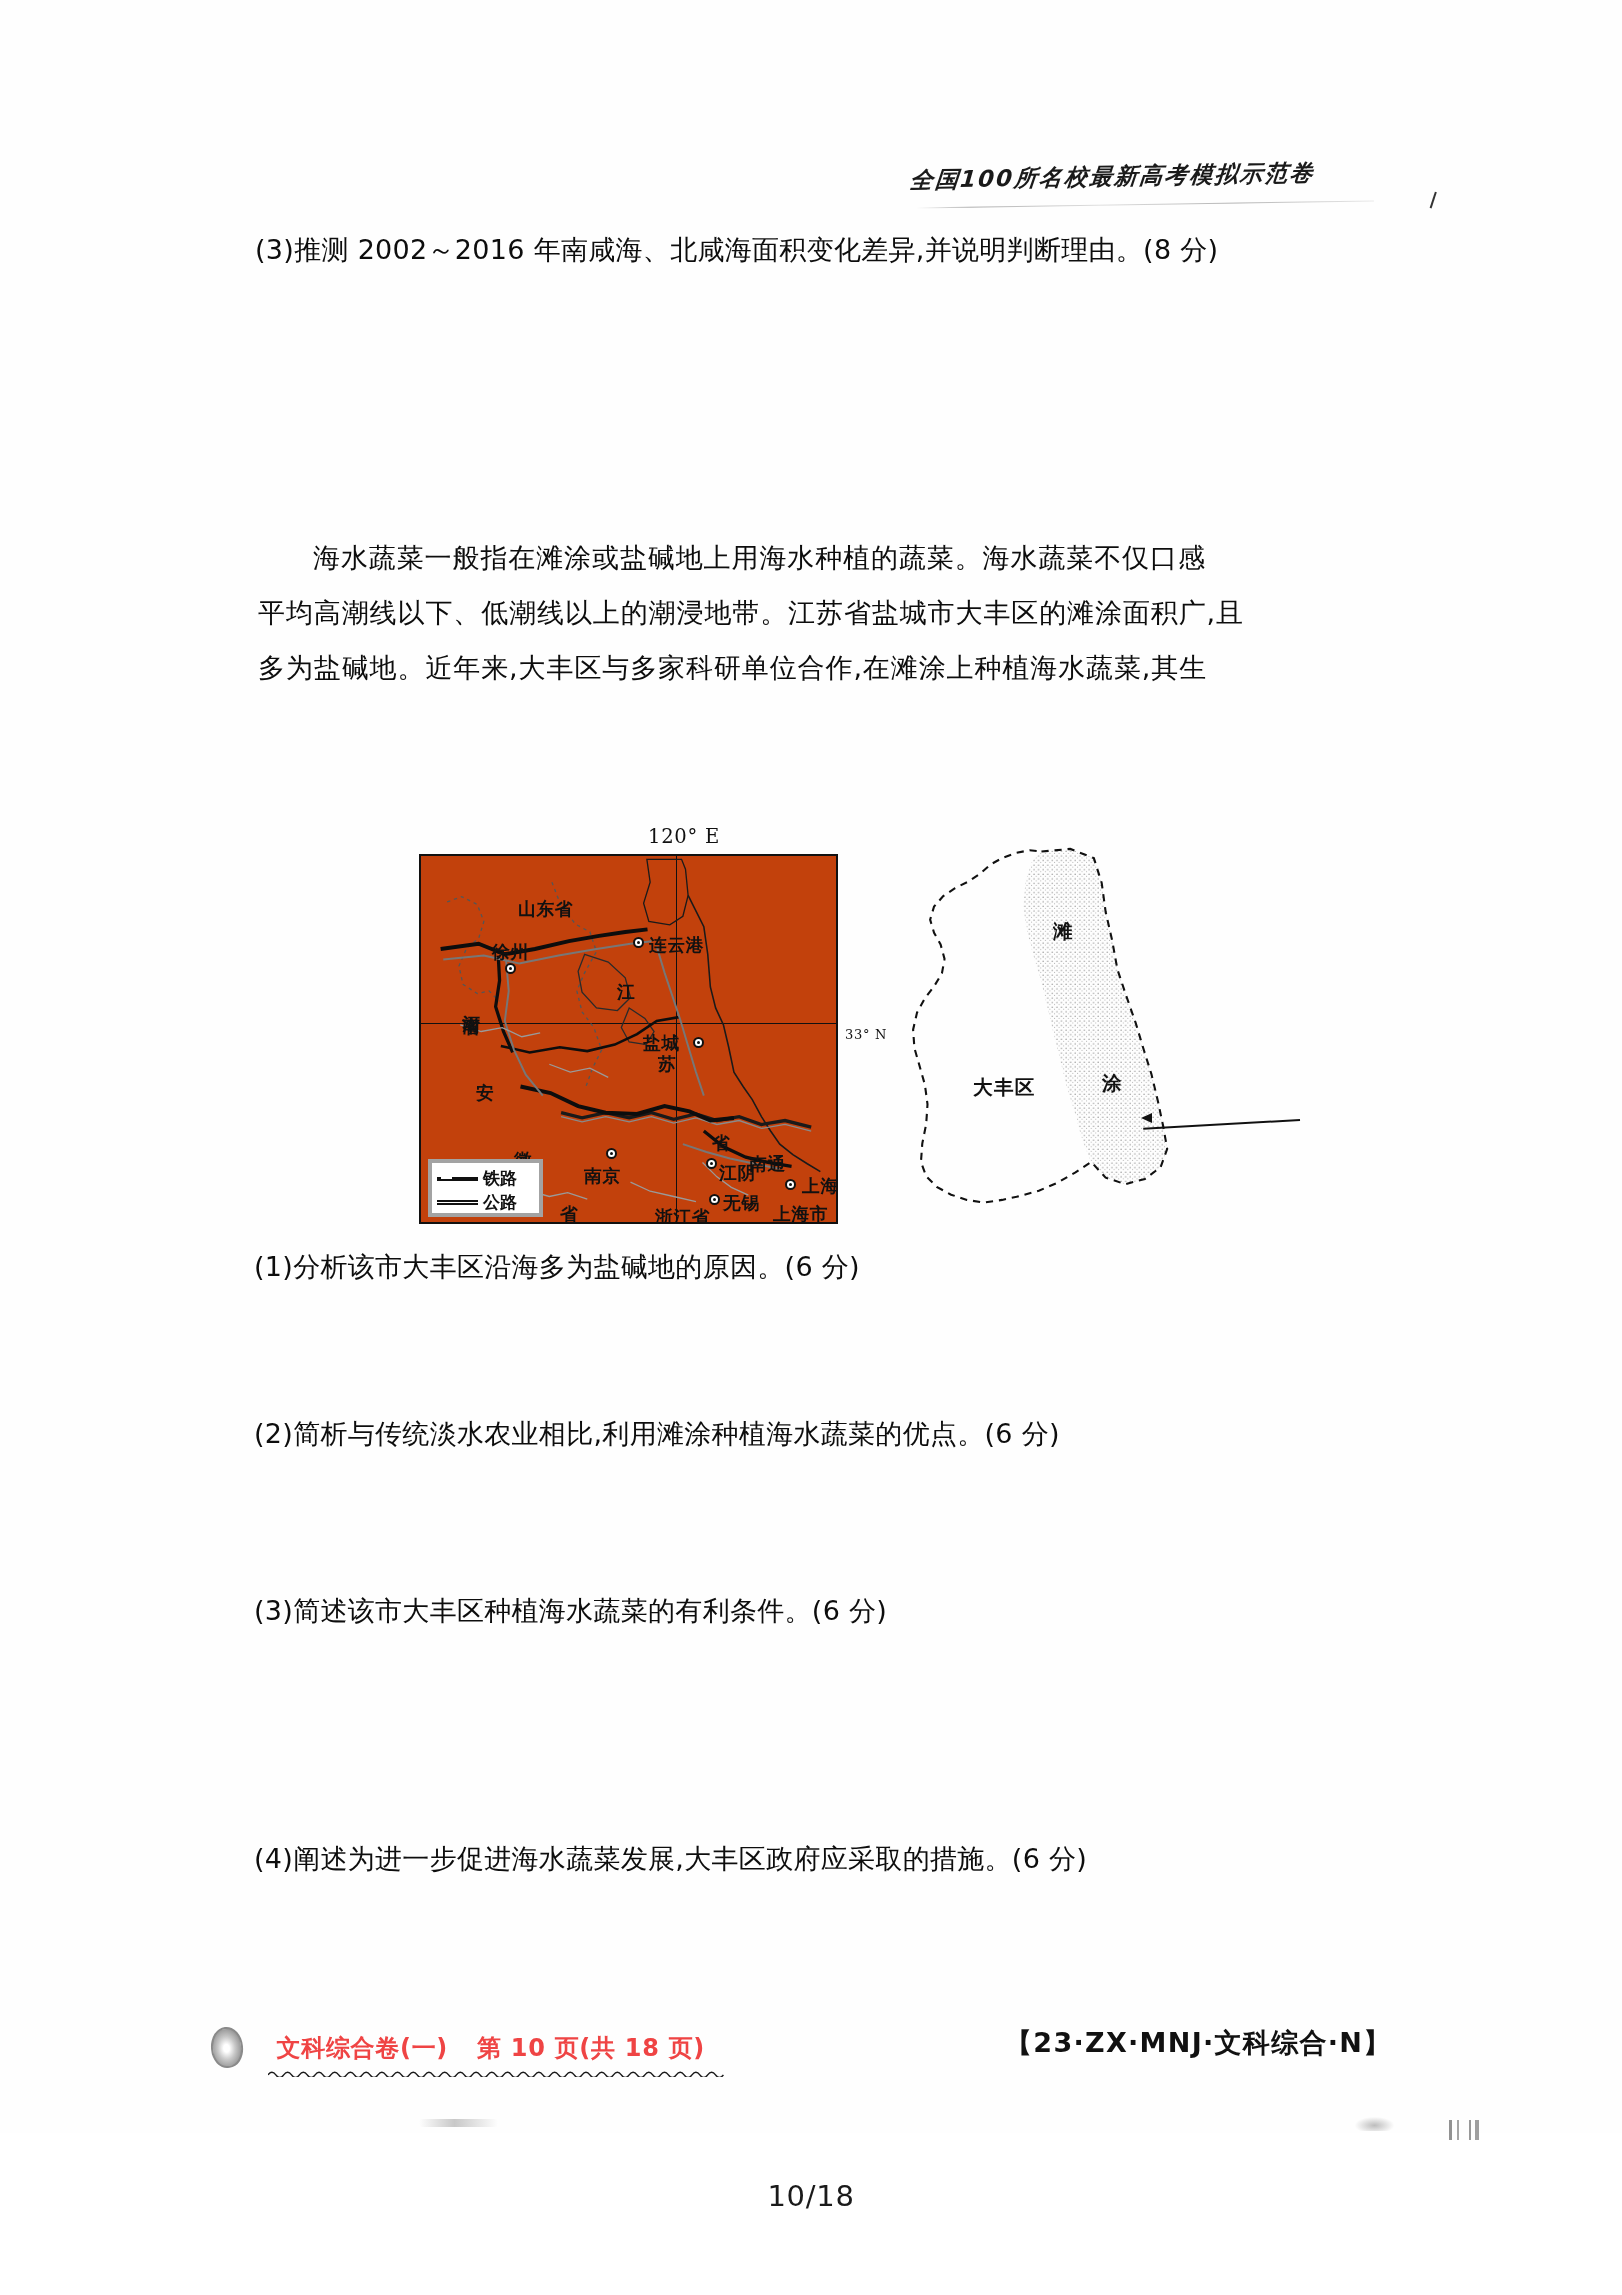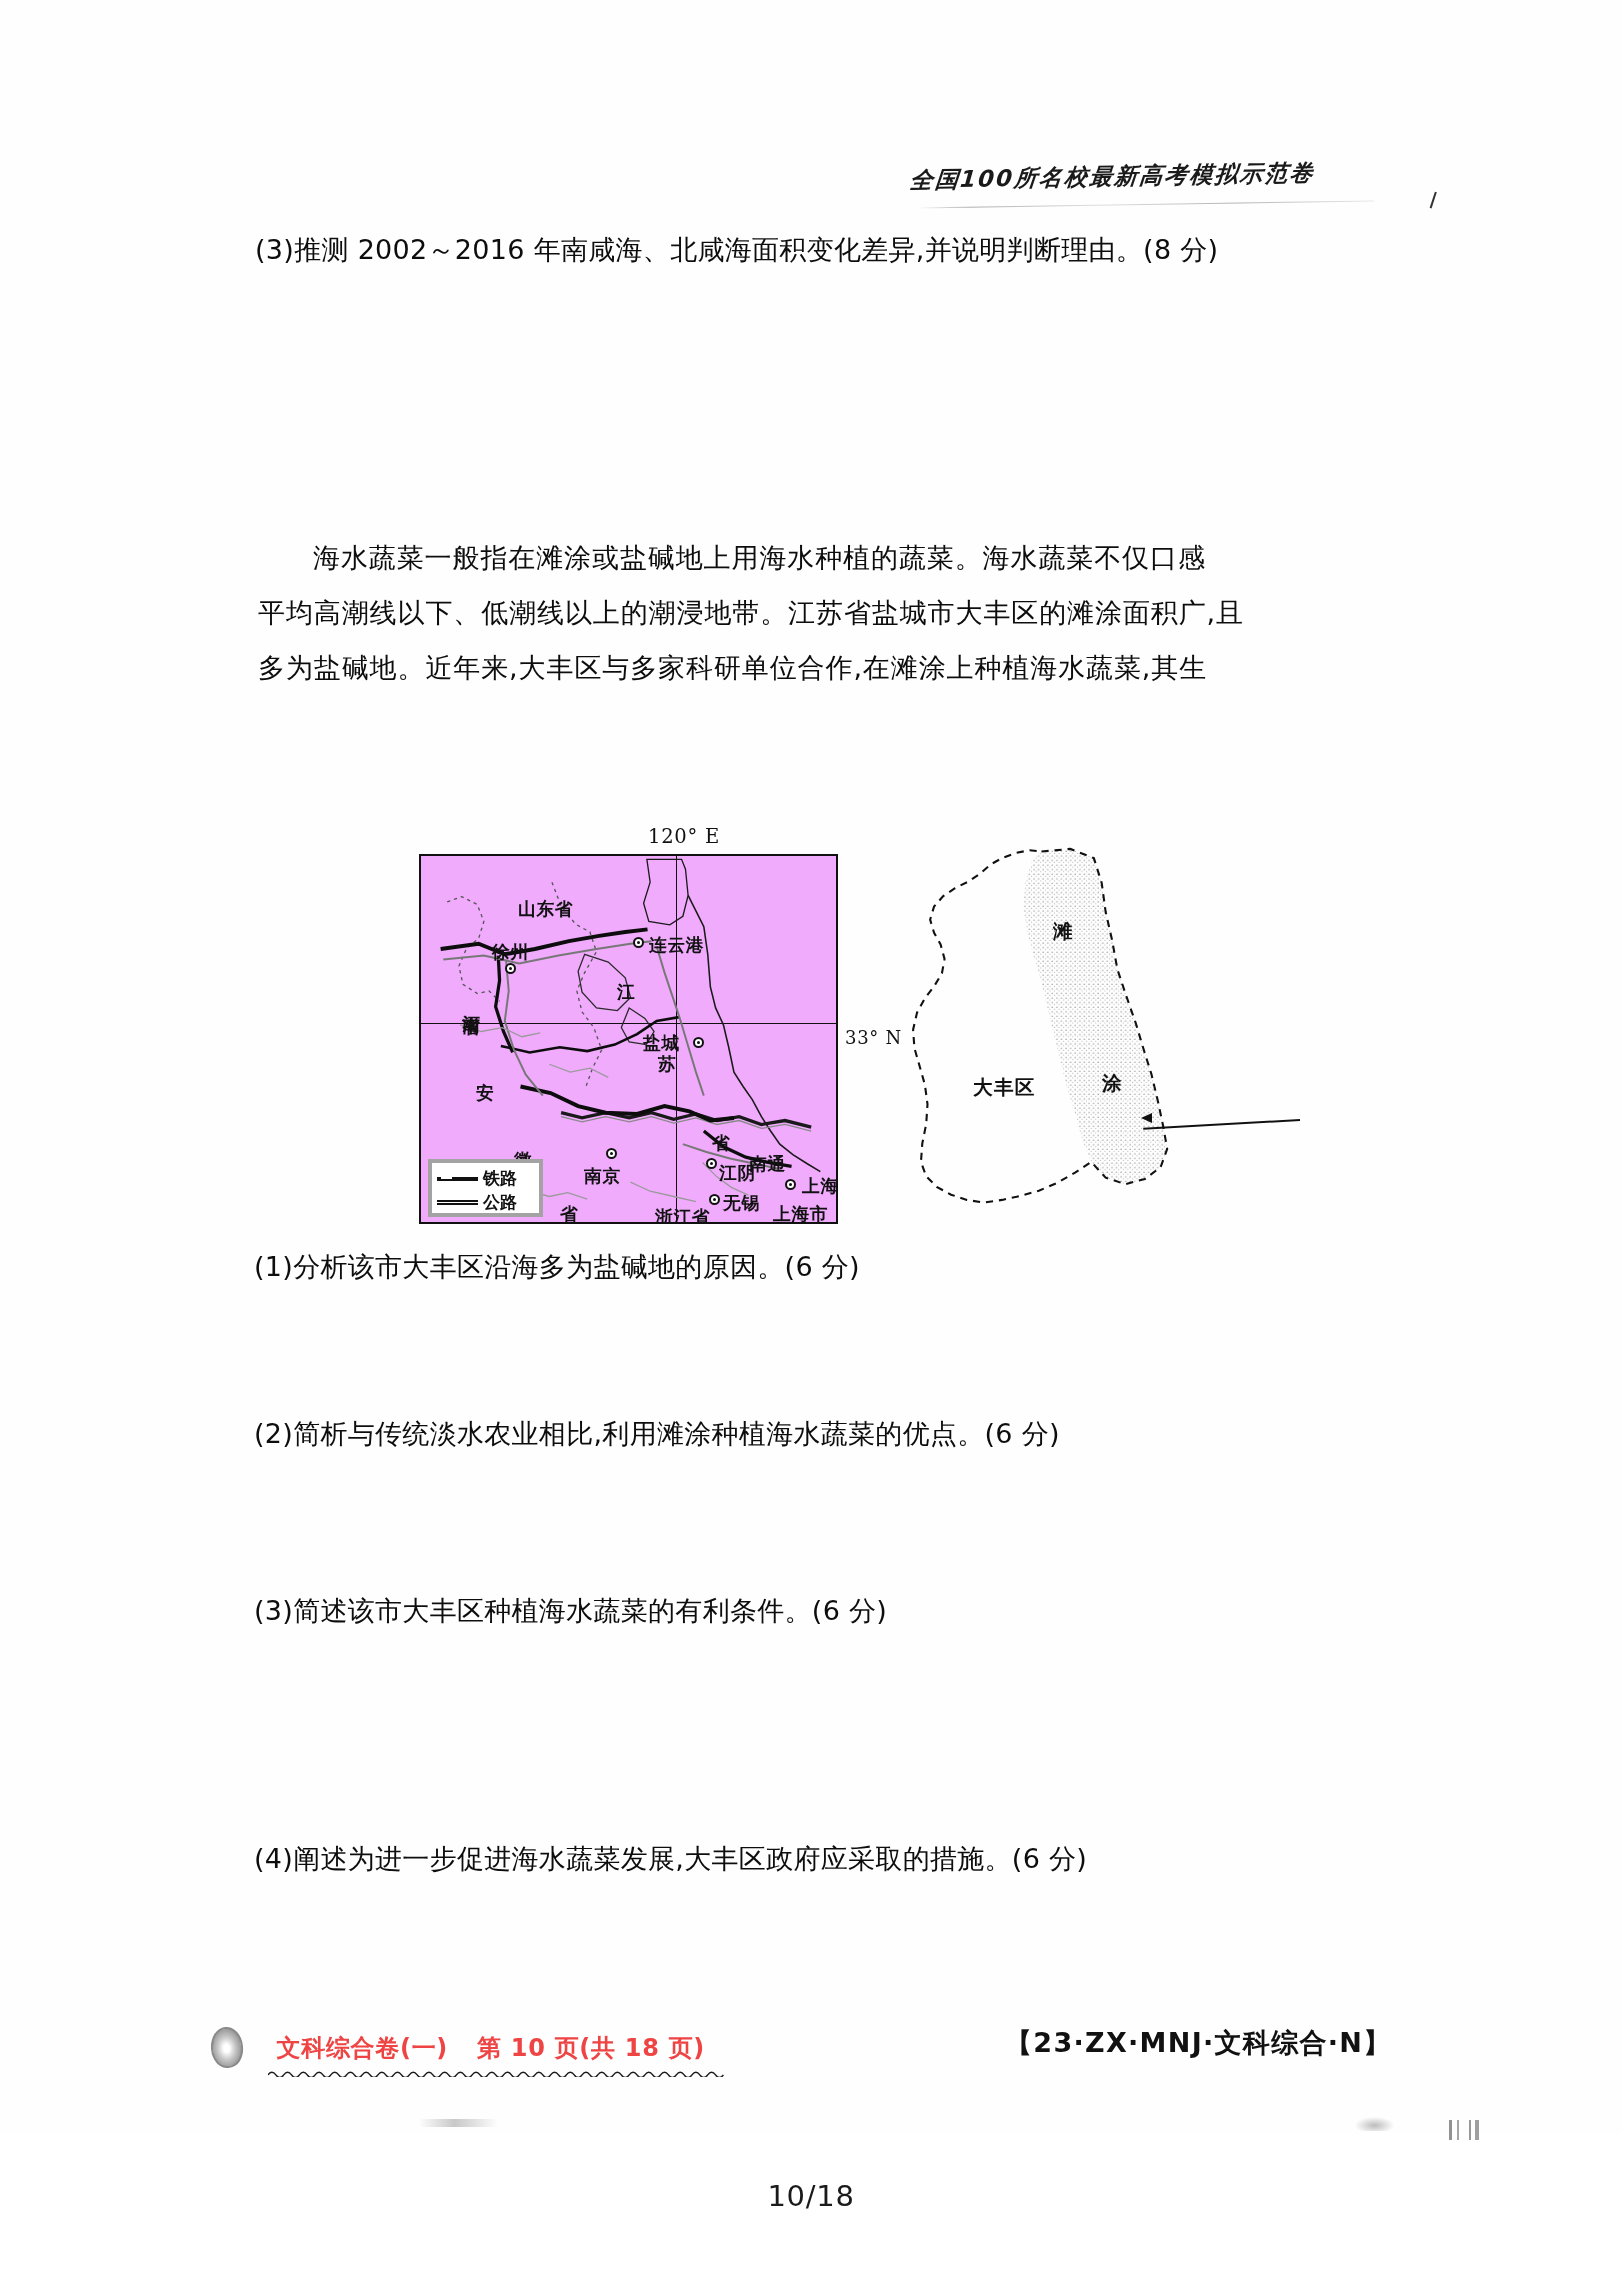--- a/index.html
+++ b/index.html
@@ -126,38 +126,38 @@
 
   
   .locator-map {
     position: absolute;
     left: 26px;
     top: 33px;
     width: 419px;
     height: 370px;
     border: 2px solid #111;
     box-sizing: border-box;
-    background: #f0abfc;
+    background: #c2410c;
     overflow: hidden;
   }
   .lon-label {
     position: absolute;
     left: 255px;
     top: 3.9px;
     font-size: 19.6px;
     font-family: "DejaVu Serif", "Liberation Serif", serif;
     letter-spacing: 0.7px;
     color: #111;
     white-space: nowrap;
   }
   .lat-label {
     position: absolute;
     left: 452px;
     top: 206px;
-    font-size: 18px;
+    font-size: 13px;
     font-family: "DejaVu Serif", "Liberation Serif", serif;
     letter-spacing: 0.7px;
     color: #111;
     white-space: nowrap;
   }
   .grat-v {
     position: absolute;
     left: 255px; top: 0;
     width: 1.3px; height: 100%;
     background: #111;

